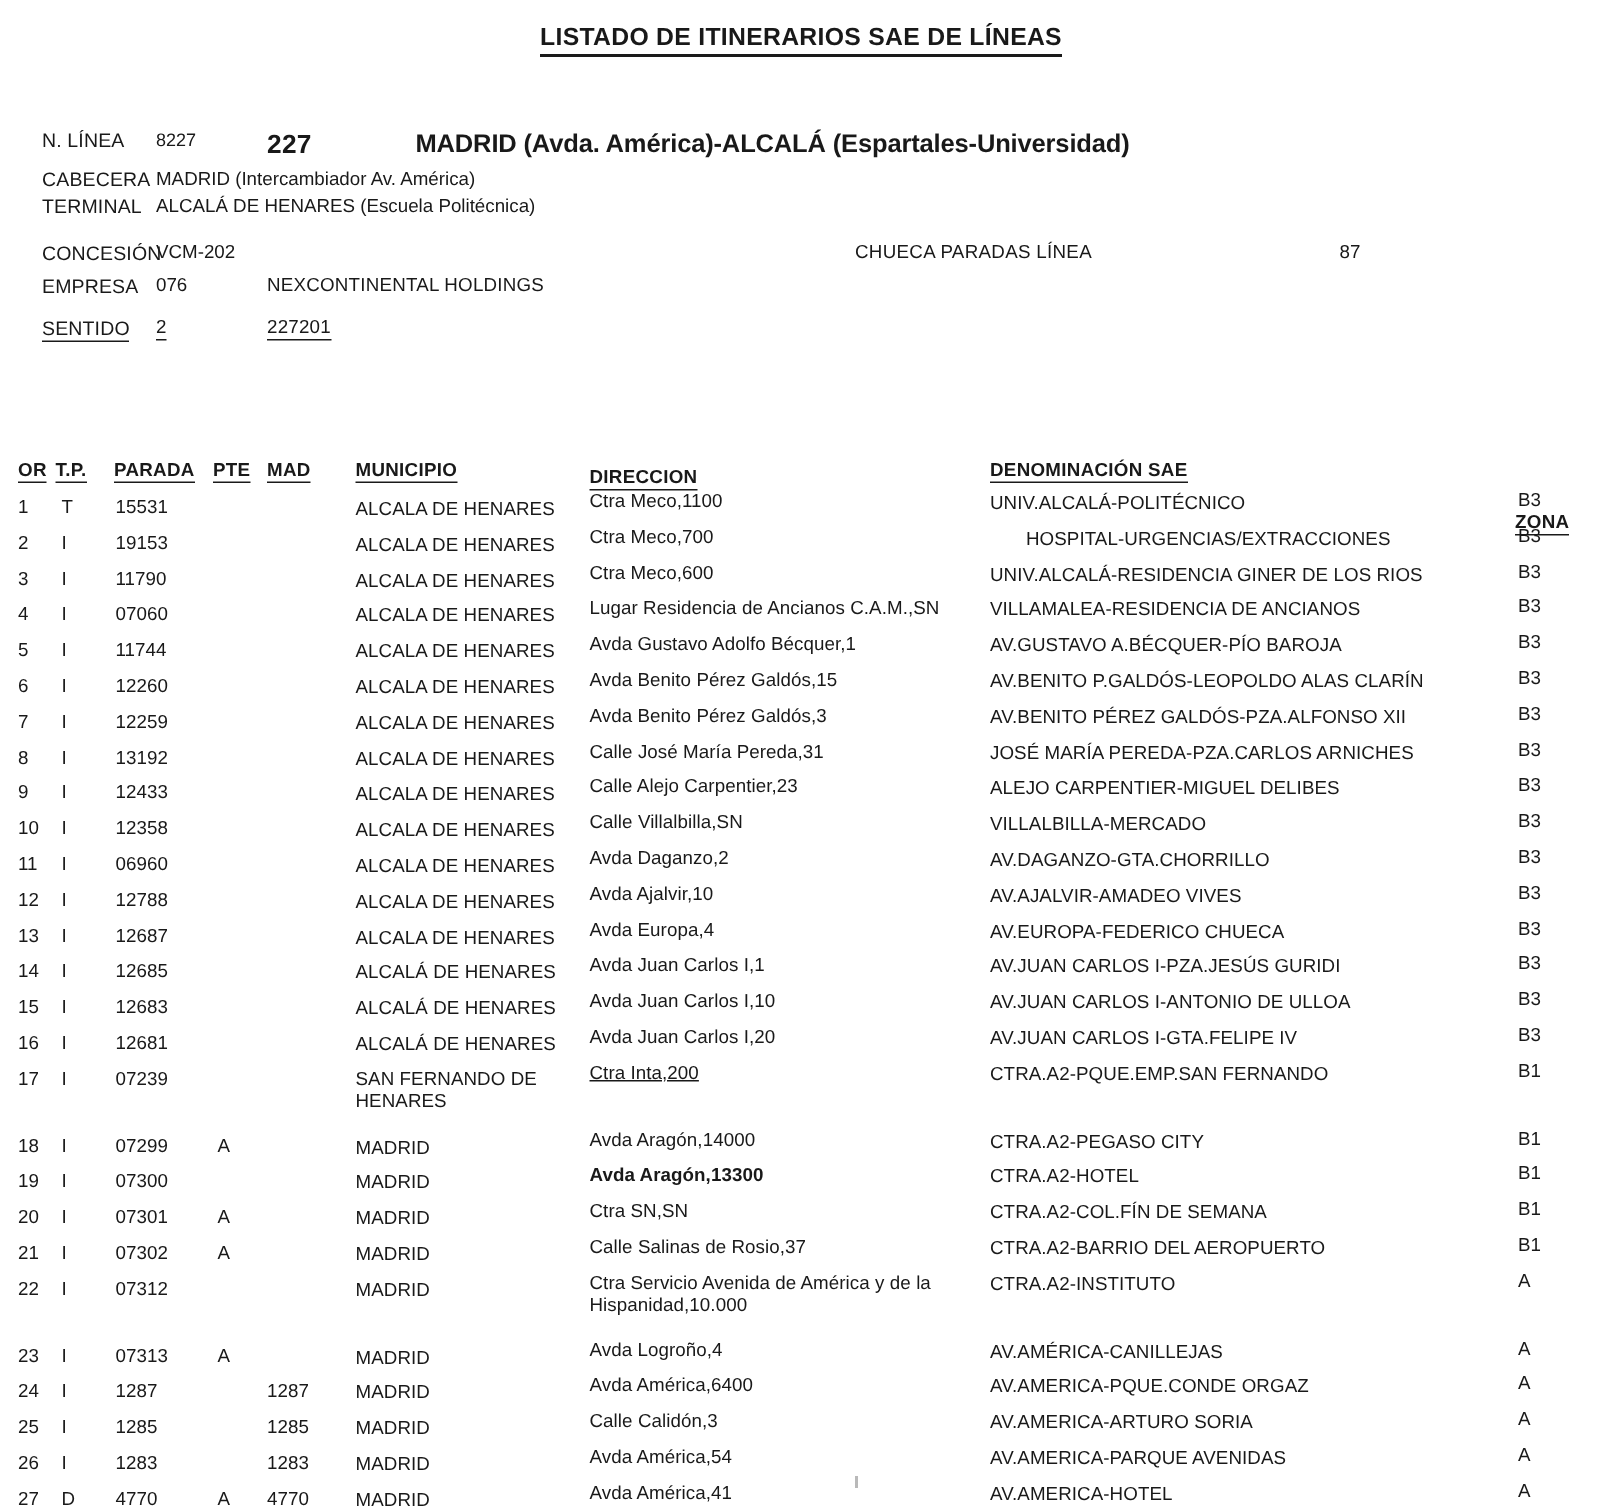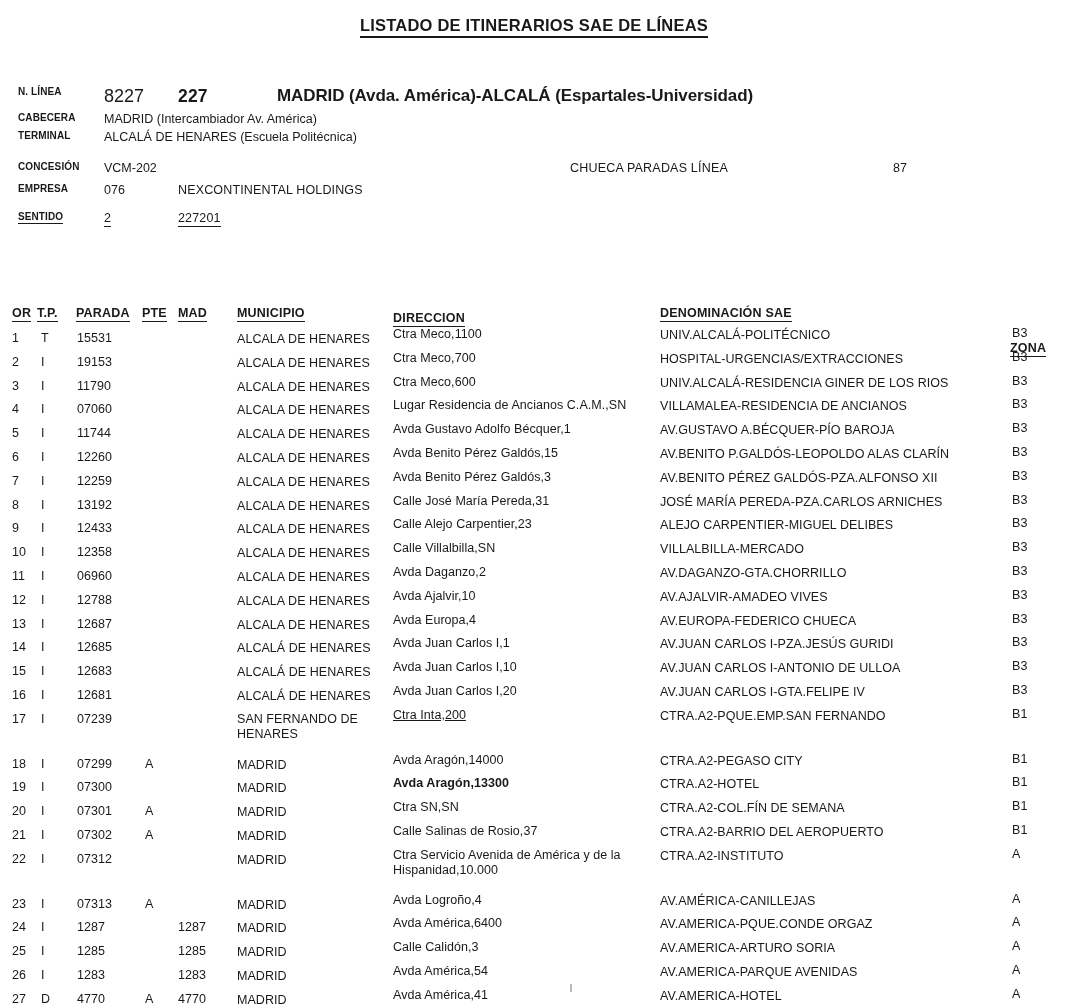--- a/index.html
+++ b/index.html
@@ -41,29 +41,29 @@
     top: 78px;
     width: 1068px;
     height: 160px;
   }
   .meta-row {
     position: absolute;
     white-space: nowrap;
   }
   .meta-label {
     position: absolute;
-    left: 18px;
-    font-size: 10px;
-    font-weight: bold;
+    left: 28px;
+    font-size: 13px;
+    font-weight: normal;
     letter-spacing: 0.1px;
   }
   .meta-code {
     position: absolute;
     left: 104px;
-    font-size: 18px;
+    font-size: 12px;
   }
   .meta-big {
     position: absolute;
     left: 178px;
     font-size: 17.5px;
     font-weight: bold;
     letter-spacing: 0.2px;
   }
   .meta-title {
     position: absolute;
@@ -237,21 +237,21 @@
         <span class="cell c-zona" style="margin-top:-5px;">B3</span>
       </div>
       <div class="row" style="top: 56.8px;">
         <span class="cell c-or">2</span>
         <span class="cell c-tp">I</span>
         <span class="cell c-parada">19153</span>
         <span class="cell c-pte"></span>
         <span class="cell c-mad"></span>
         <span class="cell c-mun">ALCALA DE HENARES</span>
         <span class="cell c-dir" style="margin-top:-4px;">Ctra Meco,700</span>
-        <span class="cell c-den" style="margin-top:-3px;">HOSPITAL-URGENCIAS/EXTRACCIONES</span>
+        <span class="cell c-den" style="margin-top:-3px;margin-left:24px;">HOSPITAL-URGENCIAS/EXTRACCIONES</span>
         <span class="cell c-zona" style="margin-top:-5px;">B3</span>
       </div>
       <div class="row" style="top: 80.6px;">
         <span class="cell c-or">3</span>
         <span class="cell c-tp">I</span>
         <span class="cell c-parada">11790</span>
         <span class="cell c-pte"></span>
         <span class="cell c-mad"></span>
         <span class="cell c-mun">ALCALA DE HENARES</span>
         <span class="cell c-dir" style="margin-top:-4px;">Ctra Meco,600</span>

